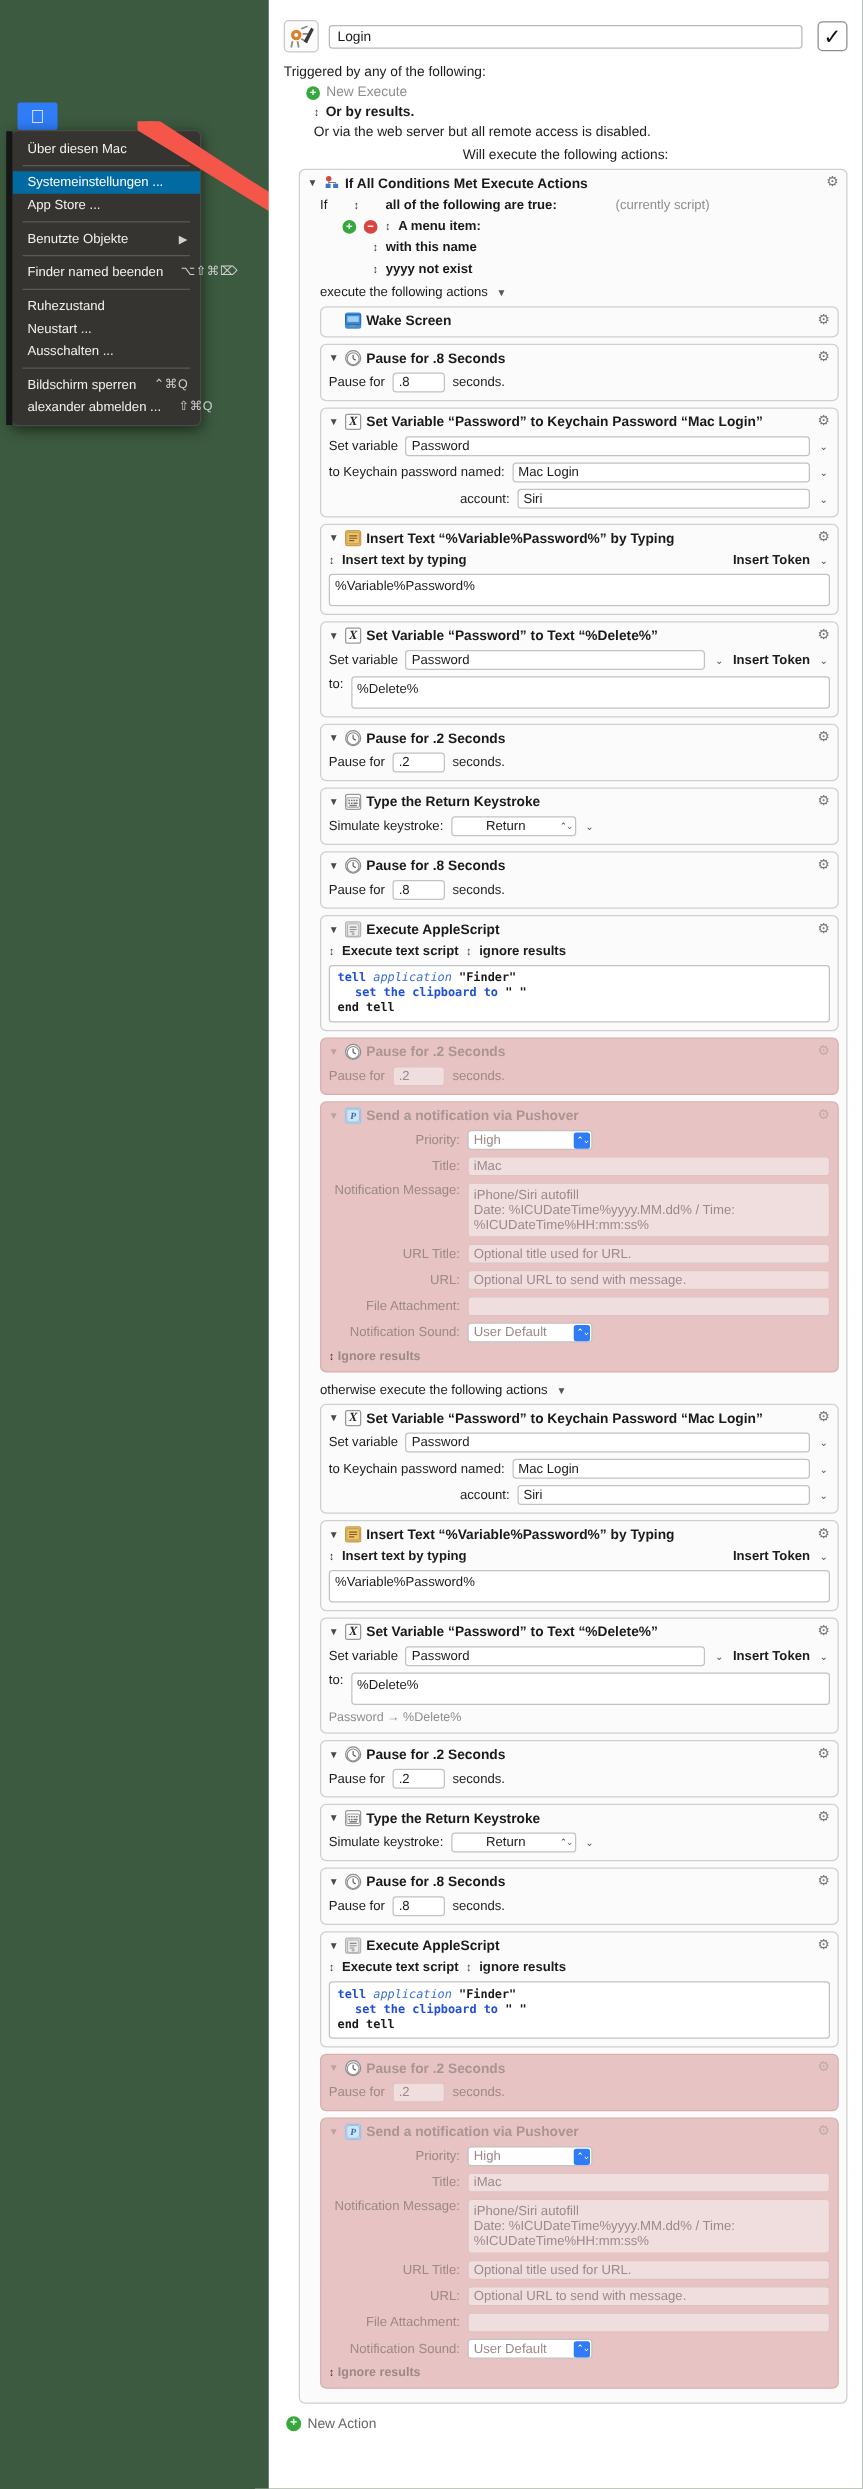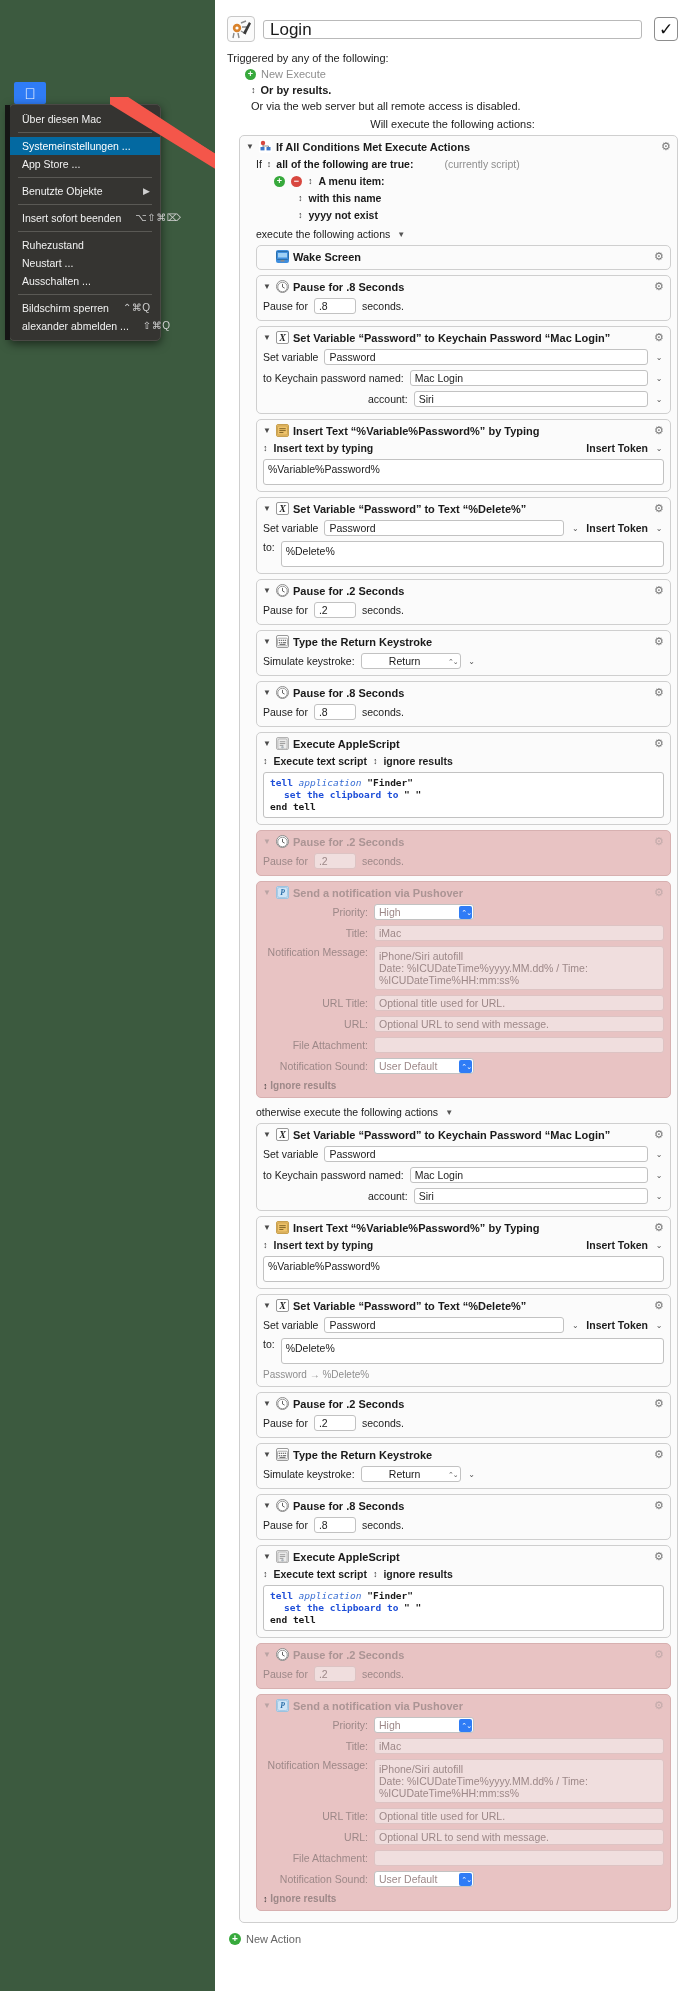--- a/index.html
+++ b/index.html
@@ -54,21 +54,21 @@
 
   
   .macro-header { display:flex; align-items:center; gap:8px; margin:6px 0 10px 0; }
   .macro-icon {
     width:28px; height:26px; border:1px solid #c8c8c8; border-radius:4px;
     background:#fbfbfb; display:flex; align-items:center; justify-content:center;
     font-size:14px; position:relative; overflow:hidden;
   }
   .macro-name-field {
     flex:1; height:19px; border:1px solid #b9b9b9; border-radius:3px;
-    background:#fff; padding:1px 6px; font-size:17px; line-height:16px;
+    background:#fff; padding:1px 6px; font-size:11px; line-height:16px;
   }
   .check-box {
     width:24px; height:24px; border:1px solid #8d8d8d; border-radius:4px;
     background:#fff; display:flex; align-items:center; justify-content:center;
     font-size:17px; color:#111; margin-left:4px;
   }
 
   .lbl { font-size:11px; color:#1c1c1c; margin:2px 0; }
   .lbl.indent1 { padding-left:16px; }
   .muted { color:#8e8e8e; }
@@ -177,21 +177,21 @@
       <div class="menu-item">
         <span>App Store ...</span>
       </div>
       <div class="menu-sep"></div>
       <div class="menu-item">
         <span>Benutzte Objekte</span>
         <span class="submenu-arrow">▶</span>
       </div>
       <div class="menu-sep"></div>
       <div class="menu-item">
-        <span>Insert sofort beenden</span>
+        <span>Finder named beenden</span>
         <span class="shortcut">⌥⇧⌘⌦</span>
       </div>
       <div class="menu-sep"></div>
       <div class="menu-item">
         <span>Ruhezustand</span>
       </div>
       <div class="menu-item">
         <span>Neustart ...</span>
       </div>
       <div class="menu-item">
@@ -264,21 +264,21 @@
             <circle cx="4" cy="3" r="2.2" fill="#d8473f"></circle>
             <rect x="1.5" y="7" width="4" height="3.4" fill="#3c77c9"></rect>
             <rect x="7.5" y="7" width="4" height="3.4" fill="#3c77c9"></rect>
             <path d="M4 5 L4 7 M4 6 L9.5 6 L9.5 7" stroke="#777" stroke-width=".8" fill="none"></path>
           </svg>
         </span>
         <span>If All Conditions Met Execute Actions</span>
       </div>
 
       <div class="cond-body">
-        <div class="arow" style="gap:5px;">
+        <div class="arow" style="gap:21px;">
           <span class="afield-label">If</span>
           <span class="stepper">↕</span>
           <span class="bold">all of the following are true:</span>
           <span class="muted" style="margin-left:26px;">(currently script)</span>
         </div>
 
         <div class="arow" style="padding-left:18px;">
           <span class="plus-green">+</span>
           <span class="minus-red">−</span>
           <span class="stepper">↕</span>

